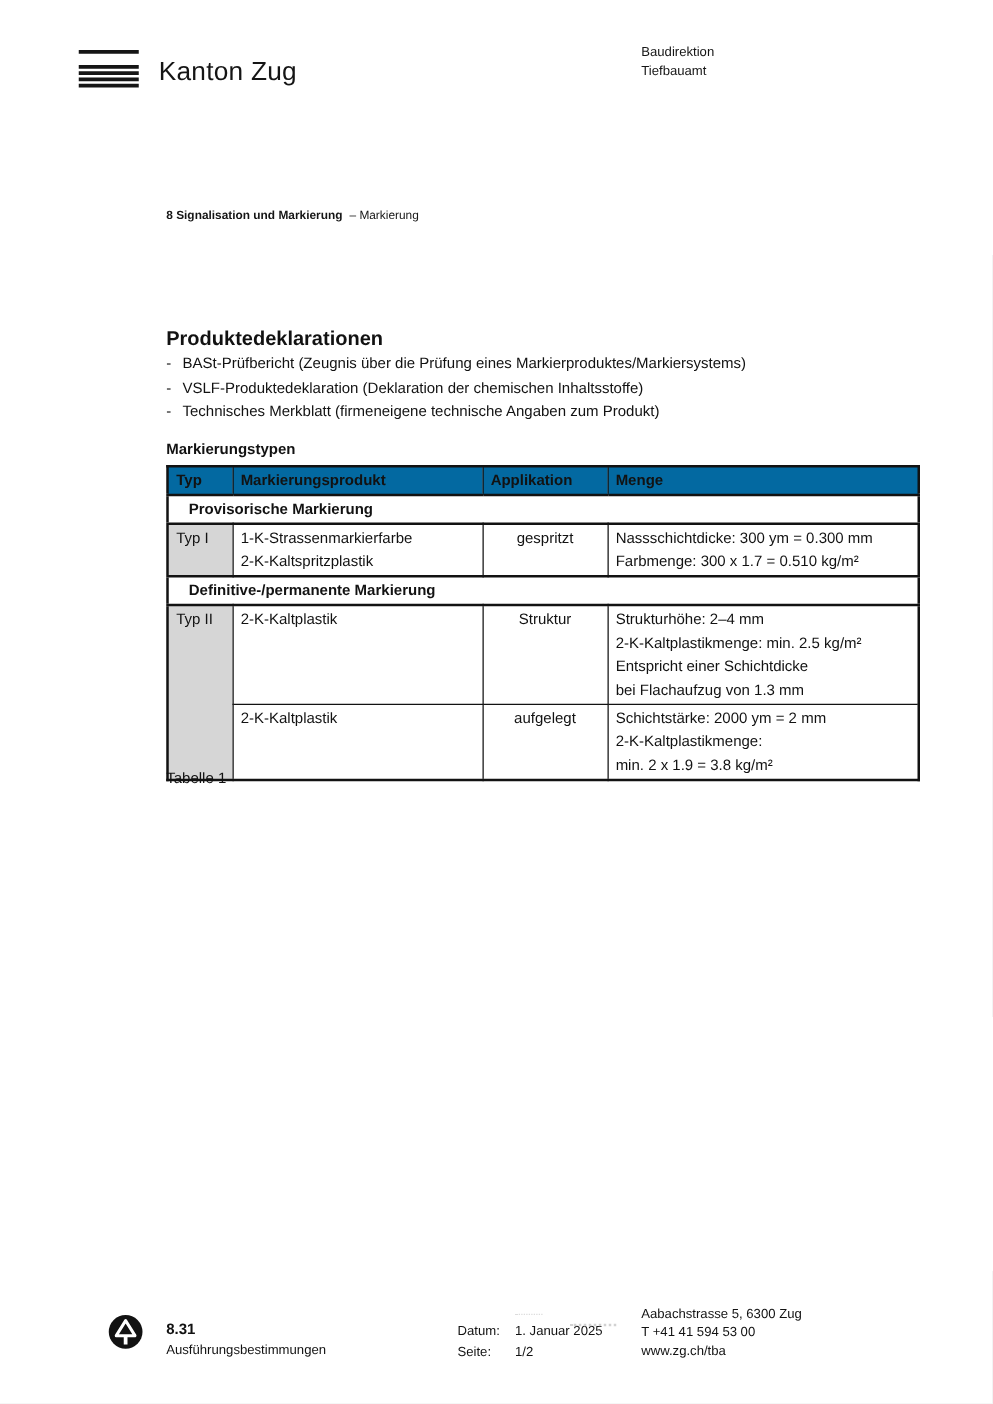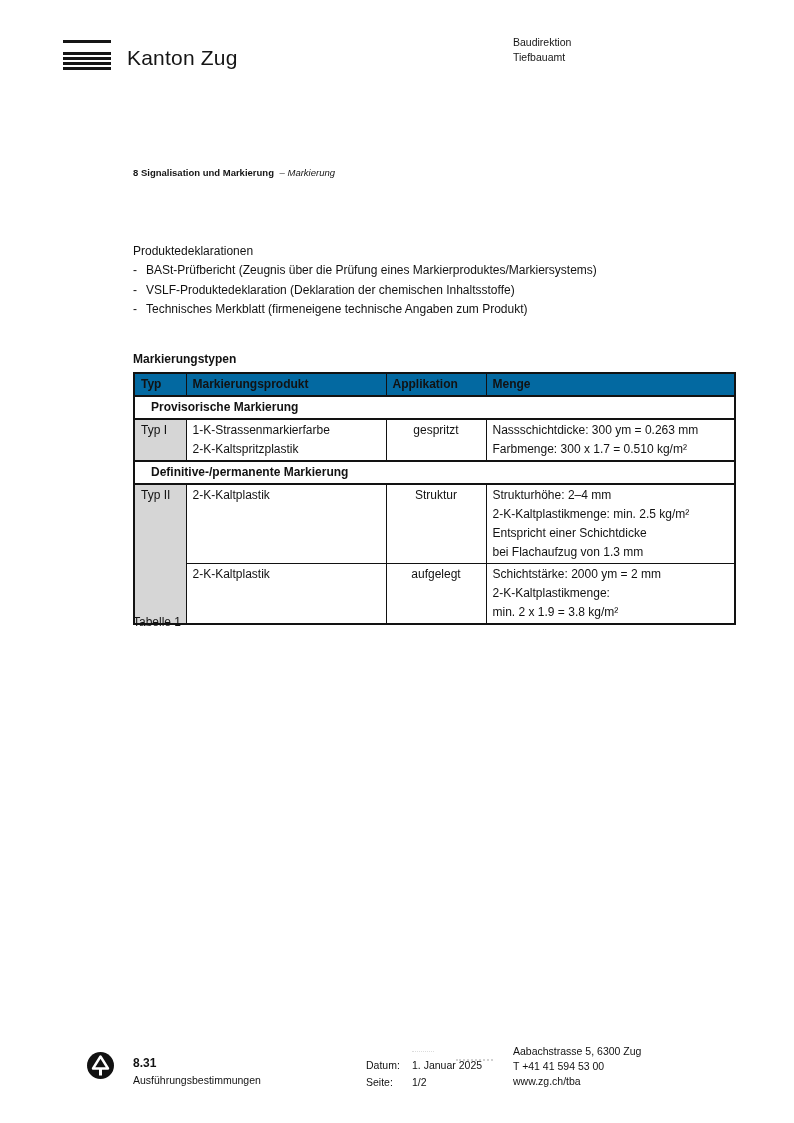--- a/index.html
+++ b/index.html
@@ -13,28 +13,28 @@
   
   .logo-stripes { position:absolute; left:63px; top:40px; width:48px; height:31px; }
   .logo-stripes .stripe { position:absolute; left:0; width:48px; height:3px; background:#151515; }
   .s1{top:0;} .s2{top:12px;} .s3{top:17px;} .s4{top:22px;} .s5{top:27px;}
   .brand { position:absolute; left:127px; top:46px; font-size:21px; letter-spacing:0.2px; color:#151515; }
   .dept { position:absolute; left:513px; top:35px; font-size:10.5px; line-height:15px; color:#151515; }
 
   
   .breadcrumb { position:absolute; left:133px; top:167px; font-size:9.5px; color:#151515; }
   .breadcrumb .bc-bold { font-weight:bold; }
-  .breadcrumb .bc-rest { margin-left:3px;font-style:italic; }
+  .breadcrumb .bc-rest { margin-left:3px; }
   .doc-title { position:absolute; left:133px; top:203px; font-size:15.5px; font-weight:bold; }
   .doc-title .t-num { display:inline-block; }
   .doc-title .t-text { display:inline-block; margin-left:15px; }
 
   
   .declarations { position:absolute; left:133px; top:242px; width:610px; font-size:12px; line-height:19.3px; }
-  .declarations h2 { font-size:12px; font-weight:normal; line-height:19.3px; }
+  .declarations h2 { font-size:16px; font-weight:bold; line-height:19.3px;margin-top:20px; }
   .decl-item { display:flex; }
   .decl-item .dash { width:13px; flex:0 0 13px; }
 
   
   .types-heading { position:absolute; left:133px; top:352px; font-size:12px; font-weight:bold; }
   .types-table { position:absolute; left:133px; top:372px; border-collapse:collapse; table-layout:fixed; width:601px; font-size:12px; }
   .types-table col.c-typ{width:52px;} .types-table col.c-prod{width:200px;}
   .types-table col.c-app{width:100px;} .types-table col.c-menge{width:249px;}
   .types-table { border:2px solid #121212; }
   .types-table th, .types-table td { border:1px solid #121212; padding:1px 6px; vertical-align:top; text-align:left; line-height:19px; }
@@ -117,21 +117,21 @@
         <td colspan="4">Provisorische Markierung</td>
       </tr>
       <tr>
         <td class="typ-cell">Typ I</td>
         <td>
           <div>1-K-Strassenmarkierfarbe</div>
           <div>2-K-Kaltspritzplastik</div>
         </td>
         <td class="app-cell">gespritzt</td>
         <td>
-          <div>Nassschichtdicke: 300 ym = 0.263 mm</div>
+          <div>Nassschichtdicke: 300 ym = 0.300 mm</div>
           <div>Farbmenge: 300 x 1.7 = 0.510 kg/m²</div>
         </td>
       </tr>
       <tr class="section">
         <td colspan="4">Definitive-/permanente Markierung</td>
       </tr>
       <tr>
         <td class="typ-cell" rowspan="2">Typ II</td>
         <td>2-K-Kaltplastik</td>
         <td class="app-cell">Struktur</td>

